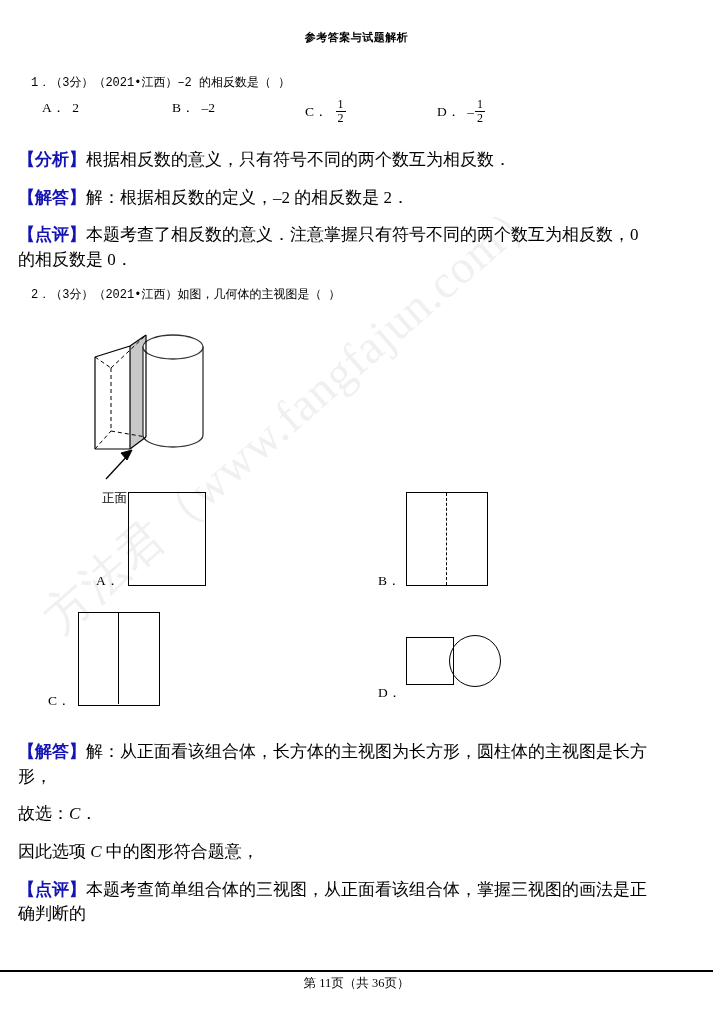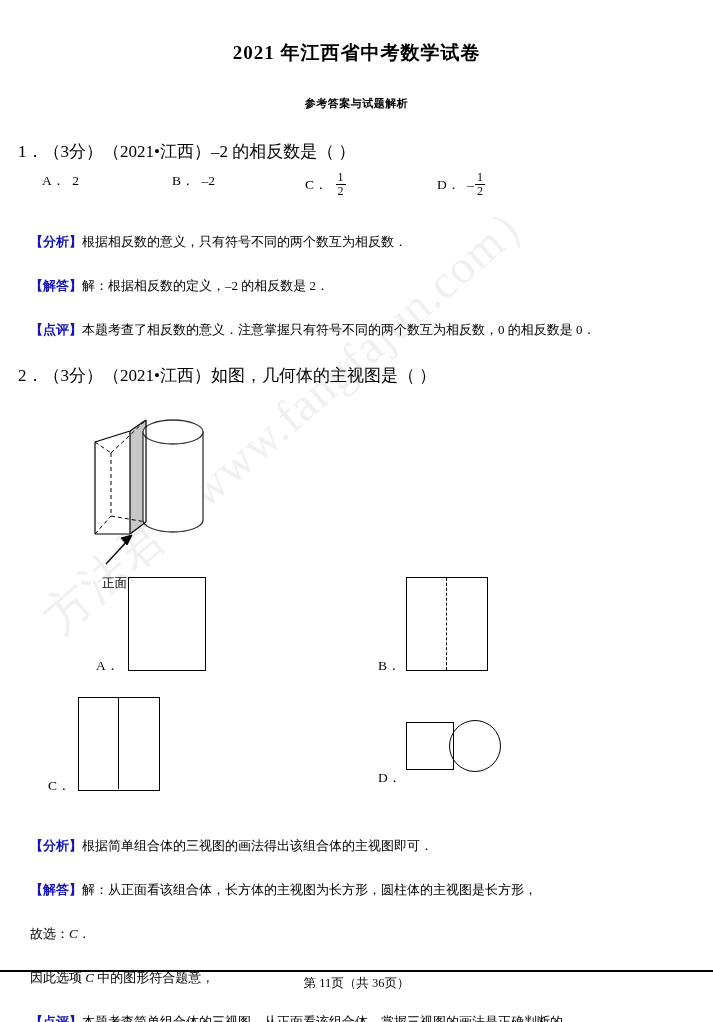--- a/index.html
+++ b/index.html
@@ -70,24 +70,25 @@
   .section-head {
     font-family: "Liberation Serif", "DejaVu Serif", serif;
     font-weight: bold;
     font-size: 14.5px;
     margin: 0;
     padding: 22px 0 0 18px;
     letter-spacing: 0.2px;
   }
 
   .qline {
-    font-size: 17px;
-    margin: 0;
-    padding: 14px 0 0 18px;
+    font-size: 12px;
+    margin: 0;
+    padding: 14px 0 0 31px;
     line-height: 1.35;
+    font-family: Liberation Mono, monospace;
   }
 
   .opts {
     position: relative;
     padding: 10px 0 0 42px;
     height: 34px;
     font-size: 13.5px;
   }
   .opt {
     position: absolute;
@@ -110,22 +111,22 @@
     font-size: 12px;
     line-height: 1.05;
     margin: 0 1px;
     position: relative;
     top: -1px;
   }
   .frac .num { padding: 0 2px; }
   .frac .den { padding: 0 2px; border-top: 1px solid #000; }
 
   .para {
-    font-size: 13px;
-    margin: 12px;
+    font-size: 17px;
+    margin: 0;
     padding: 13px 0 0 18px;
     line-height: 1.45;
     max-width: 630px;
   }
   .tag {
     color: #1414b4;
     font-weight: bold;
   }
   .ital { font-style: italic; font-family: "Liberation Serif", "DejaVu Serif", serif; }
 
@@ -193,21 +194,20 @@
 <body>
 
 <div id="page">
 
   <div id="watermark">
     <div class="wm-text">方法君（www.fangfajun.com）</div>
   </div>
 
   <div id="content">
 
-    <div class="doc-title">2021 年江西省中考数学试卷</div>
     <div class="doc-subtitle">参考答案与试题解析</div>
 
 
     <div class="qline">1．（3分）（2021•江西）–2 的相反数是（        ）</div>
 
     <div class="opts">
       <div class="opt o1">
         <span class="lbl">A．</span>
         <span>2</span>
       </div>
@@ -295,23 +295,20 @@
         <div class="vline-solid" style="left:118px; top:1px; height:91px;"></div>
       </div>
 
       <div class="opt-fig" style="left:330px; top:145px; width:260px; height:110px;">
         <div class="oflabel" style="left:48px; top:52px;">D．</div>
         <div class="rect-plain" style="left:76px; top:5px; width:46px; height:46px;"></div>
         <div class="circ" style="left:119px; top:3px; width:50px; height:50px;"></div>
       </div>
     </div>
 
-    <div class="para">
-      <span class="tag">【分析】</span><span>根据简单组合体的三视图的画法得出该组合体的主视图即可．</span>
-    </div>
 
     <div class="para">
       <span class="tag">【解答】</span><span>解：从正面看该组合体，长方体的主视图为长方形，圆柱体的主视图是长方形，</span>
     </div>
 
     <div class="para">
       <span>故选：</span><span class="ital">C</span><span>．</span>
     </div>
 
     <div class="para">

